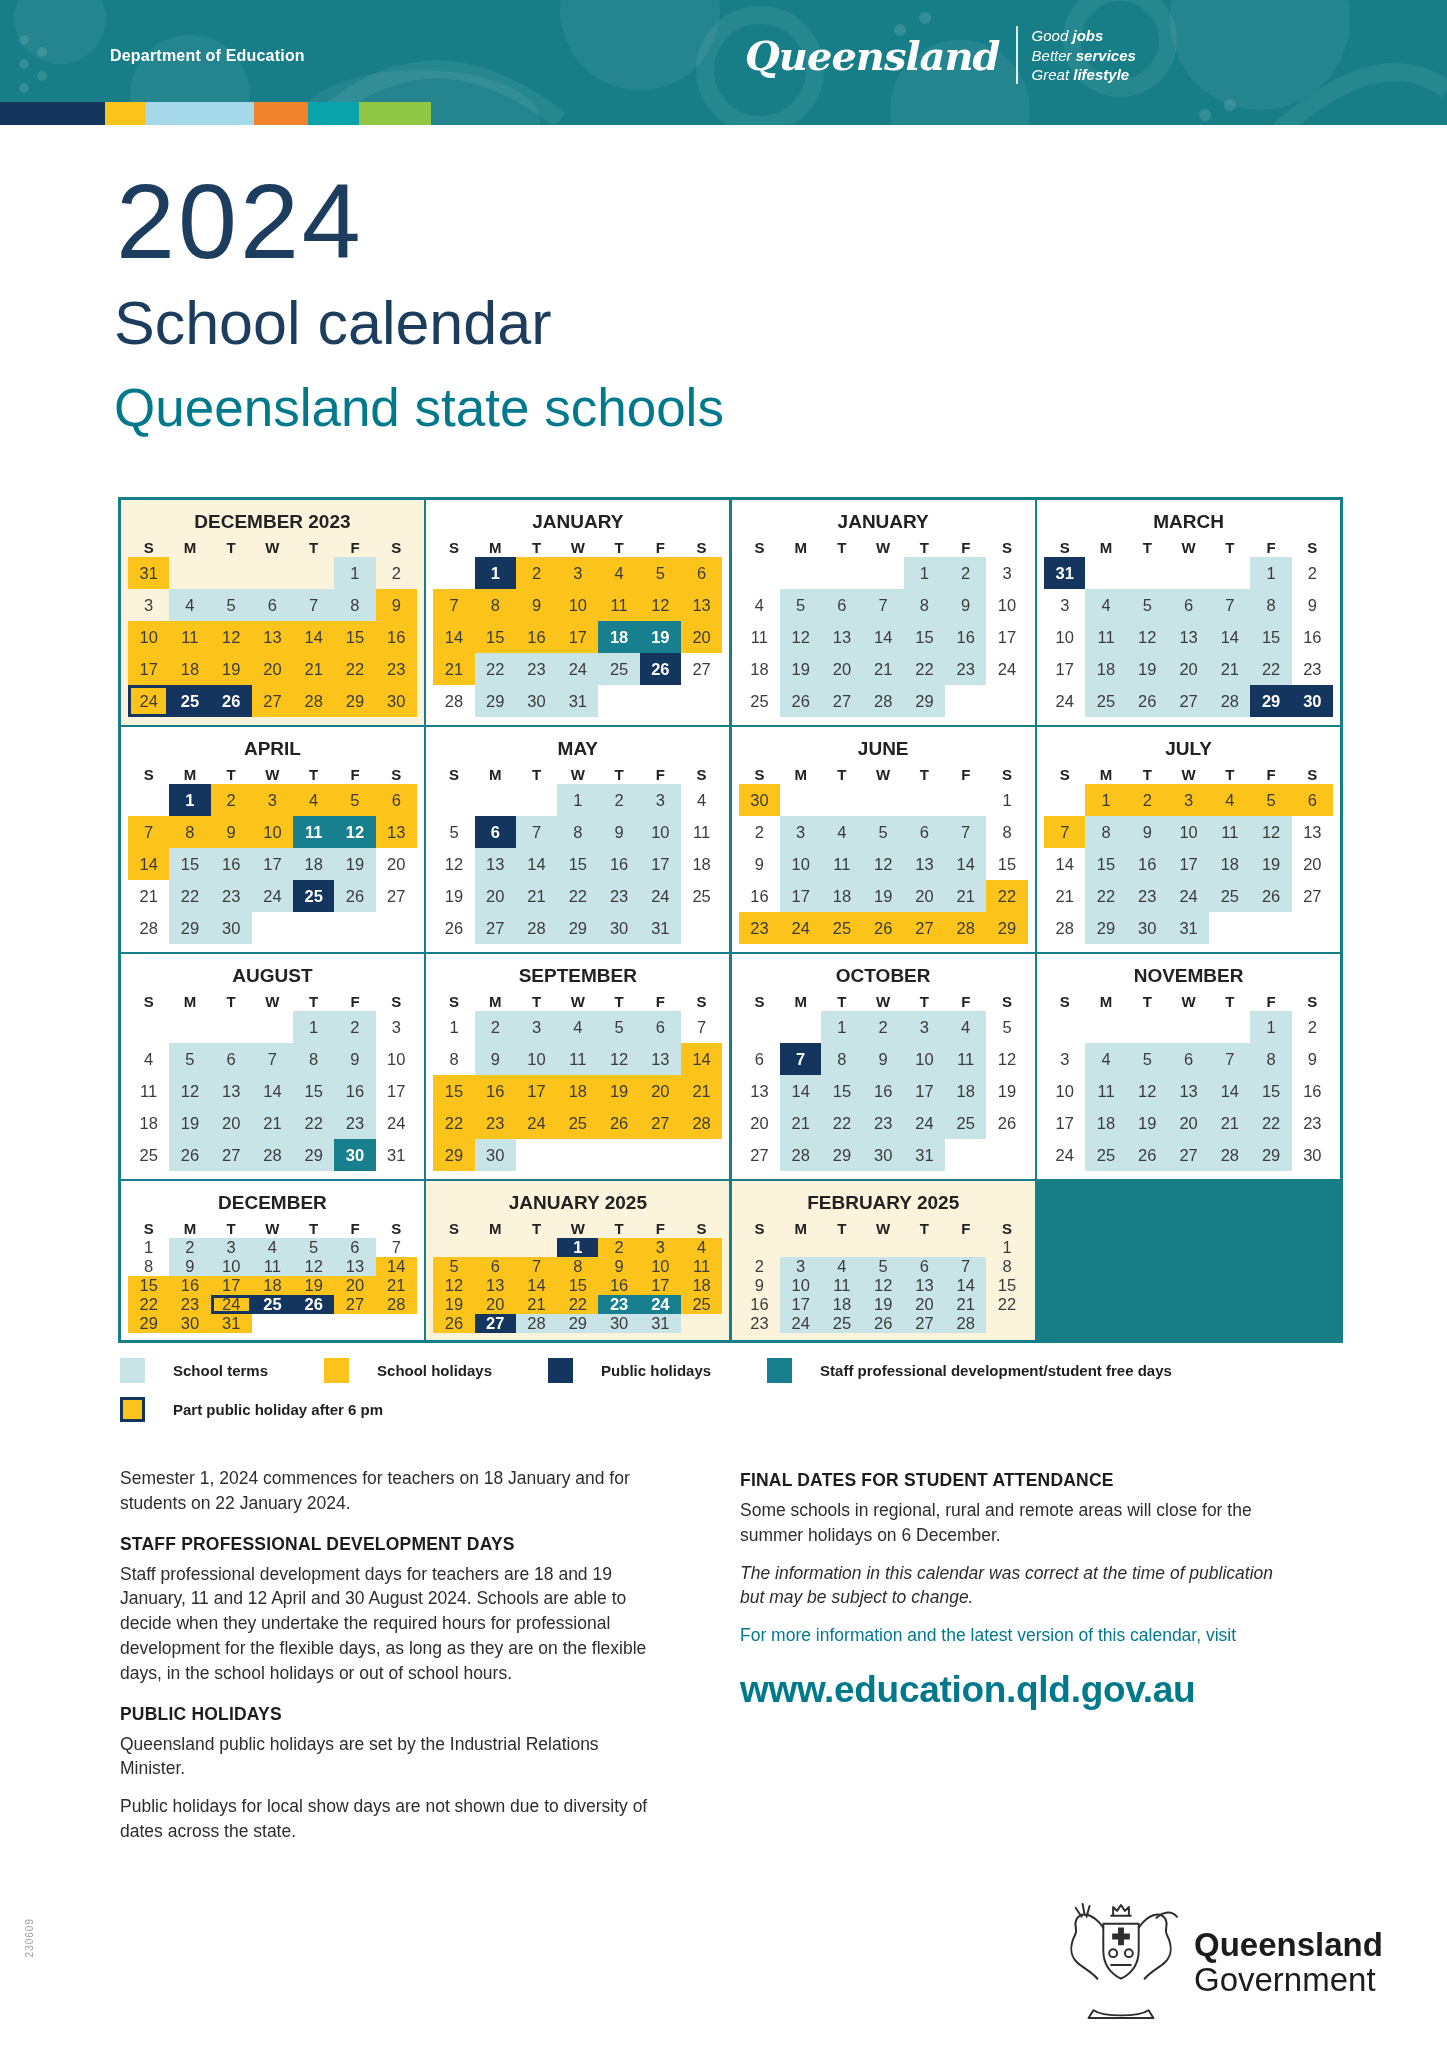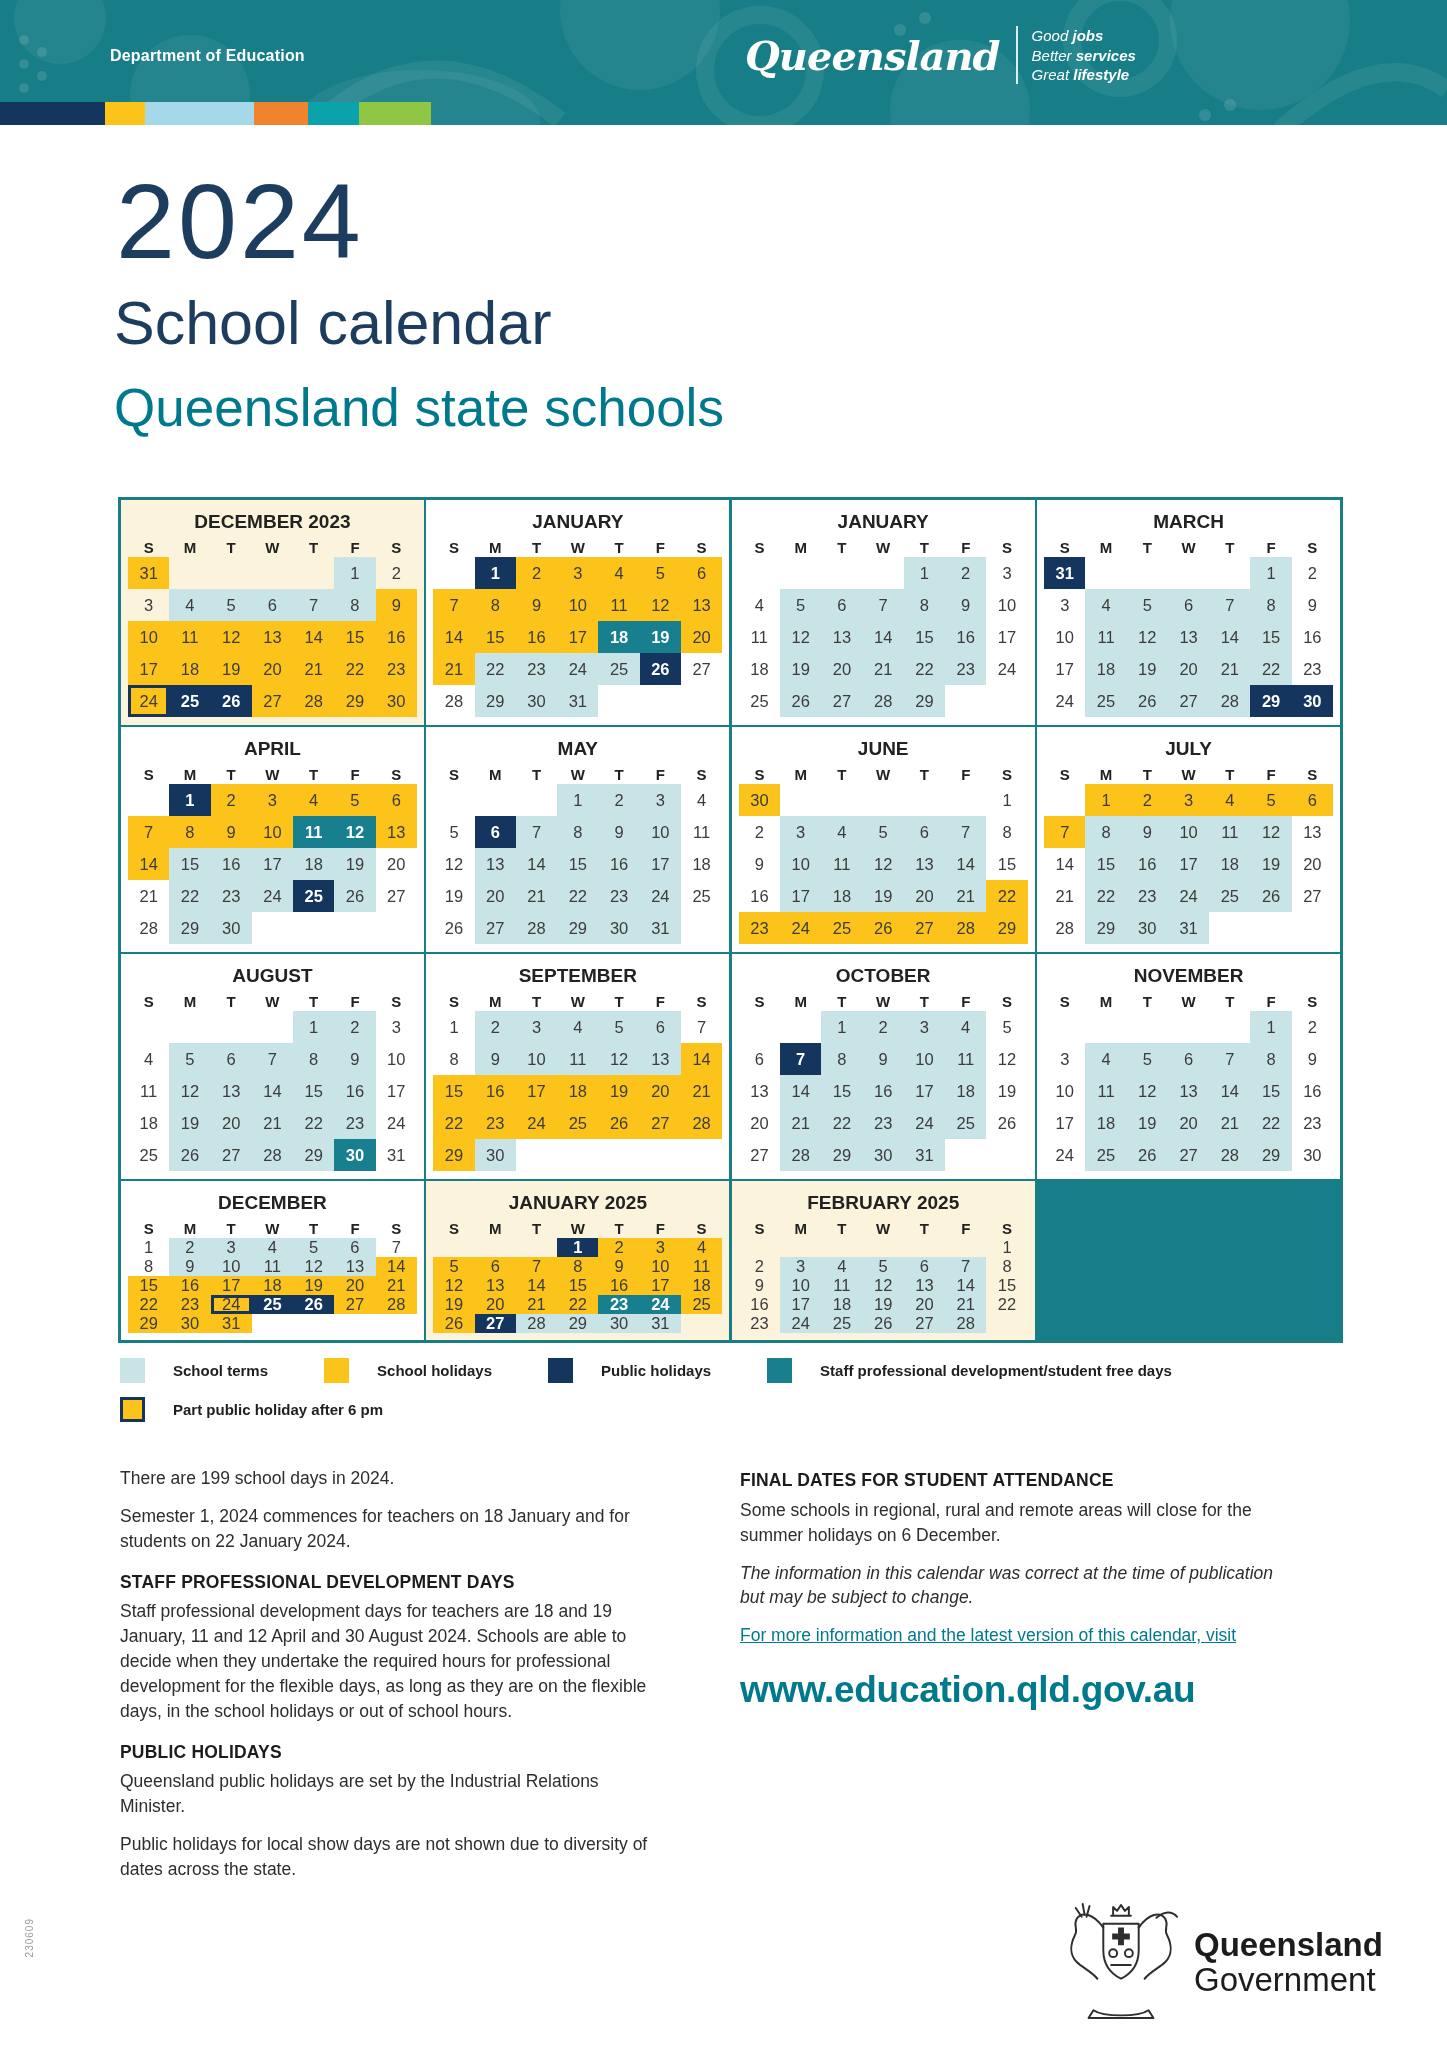--- a/index.html
+++ b/index.html
@@ -48,21 +48,21 @@
   .sw{width:25px;height:25px;display:inline-block;flex:0 0 auto;}
   .llabel{margin-left:12px;font-size:15px;font-weight:700;color:#1f1f1f;}
 
   
   .notes{position:absolute;top:1466px;width:535px;font-size:17.5px;line-height:1.42;color:#2d2d2d;}
   .notes.left{left:120px;} .notes.right{left:740px;width:550px;}
   .n-p{margin:0 0 13px;}
   .n-h{font-weight:700;margin:16px 0 5px;letter-spacing:.2px;color:#1c1c1c;}
   .notes .n-h:first-child{margin-top:2px;}
   .n-i{font-style:italic;margin:0 0 13px;}
-  .n-teal{color:var(--title-teal);text-decoration:underline;}
+  .n-teal{color:var(--title-teal);}
   .n-url{color:var(--title-teal);font-weight:700;font-size:37px;margin-top:16px;letter-spacing:-.3px;}
 
   
   .gov{position:absolute;left:1062px;top:1892px;display:flex;align-items:center;}
   .gov svg{flex:0 0 auto;}
   .govtext{margin-left:14px;font-size:33px;line-height:1.06;color:#1c1c1c;}
   .govtext .g1{font-weight:700;} .govtext .g2{font-weight:400;}
 
   .printcode{position:absolute;left:24px;top:1918px;writing-mode:vertical-rl;transform:rotate(180deg);
              font-size:10px;color:#9b9b9b;letter-spacing:1px;}
@@ -883,21 +883,20 @@
       </div>
       <div class="lrow">
         <div class="litem">
           <span class="sw c-hp"></span>
           <span class="llabel">Part public holiday after 6 pm</span>
         </div>
       </div>
     </div>
 
   <div class="notes left">
-      <div class="n-p">There are 199 school days in 2024.</div>
       <div class="n-p">Semester 1, 2024 commences for teachers on 18 January and for students on 22 January 2024.</div>
       <div class="n-h">STAFF PROFESSIONAL DEVELOPMENT DAYS</div>
       <div class="n-p">Staff professional development days for teachers are 18 and 19 January, 11 and 12 April and 30 August 2024. Schools are able to decide when they undertake the required hours for professional development for the flexible days, as long as they are on the flexible days, in the school holidays or out of school hours.</div>
       <div class="n-h">PUBLIC HOLIDAYS</div>
       <div class="n-p">Queensland public holidays are set by the Industrial Relations Minister.</div>
       <div class="n-p">Public holidays for local show days are not shown due to diversity of dates across the state.</div>
     </div>
   <div class="notes right">
       <div class="n-h">FINAL DATES FOR STUDENT ATTENDANCE</div>
       <div class="n-p">Some schools in regional, rural and remote areas will close for the summer holidays on 6 December.</div>

